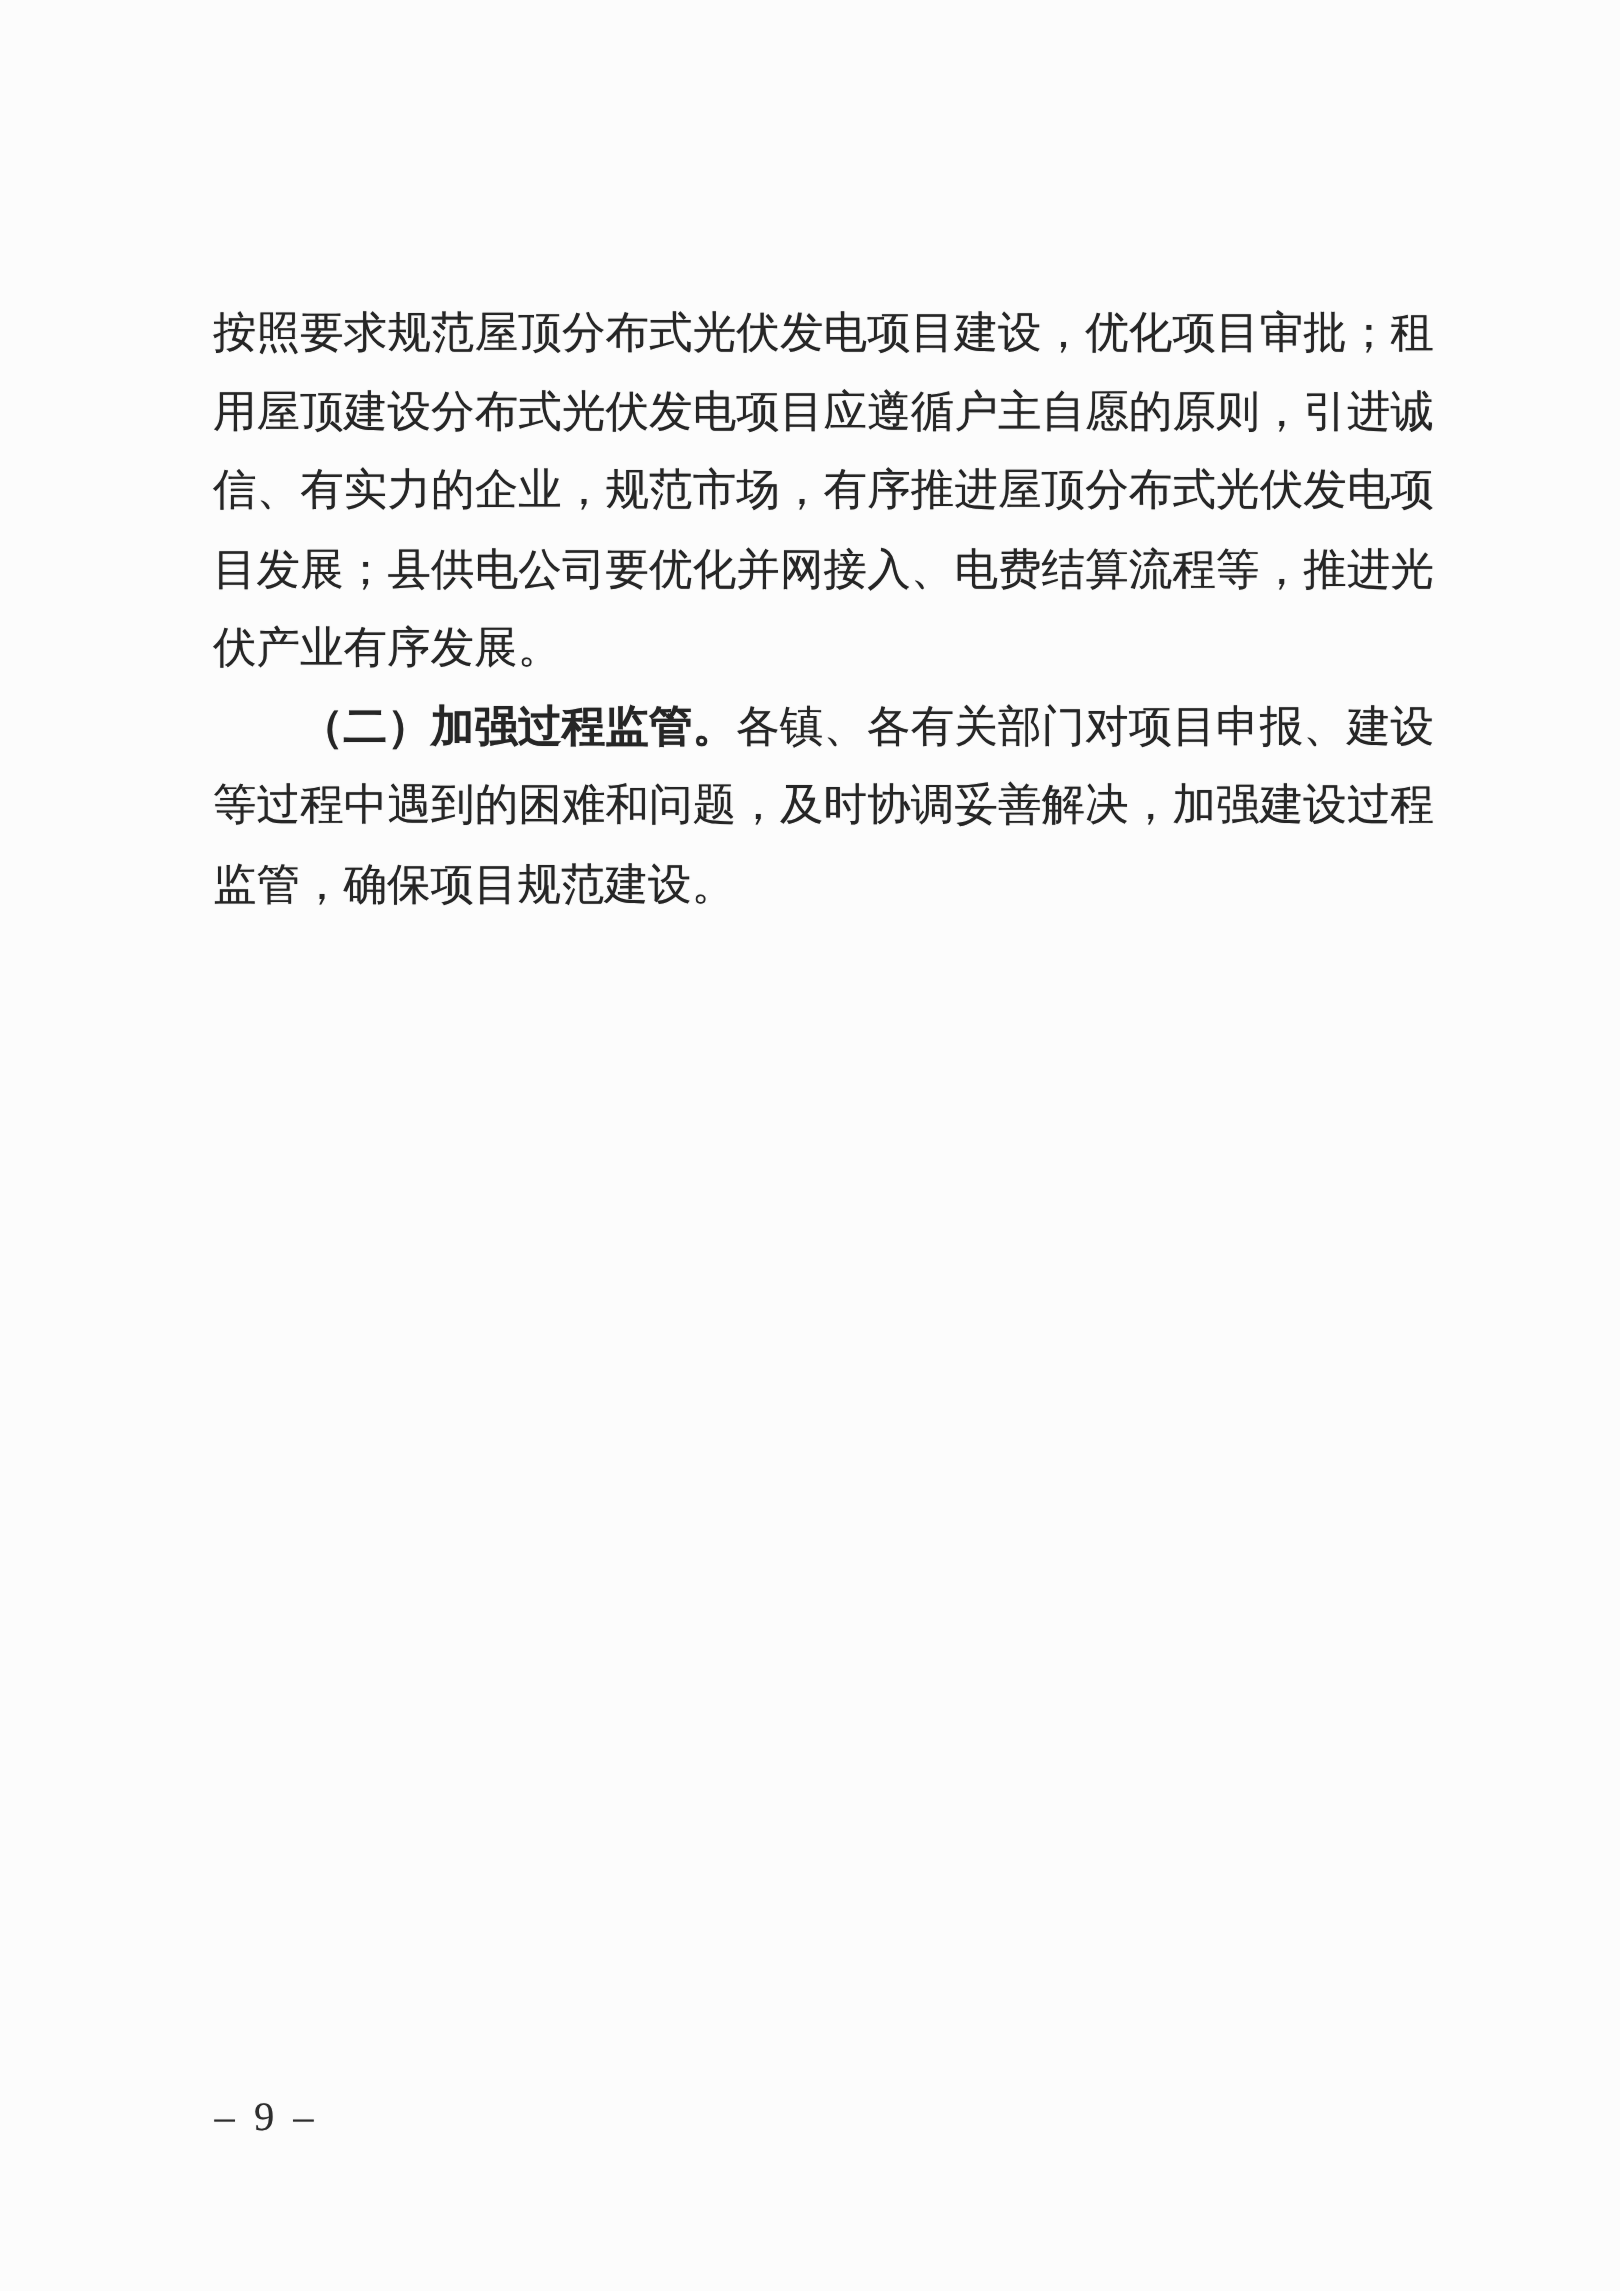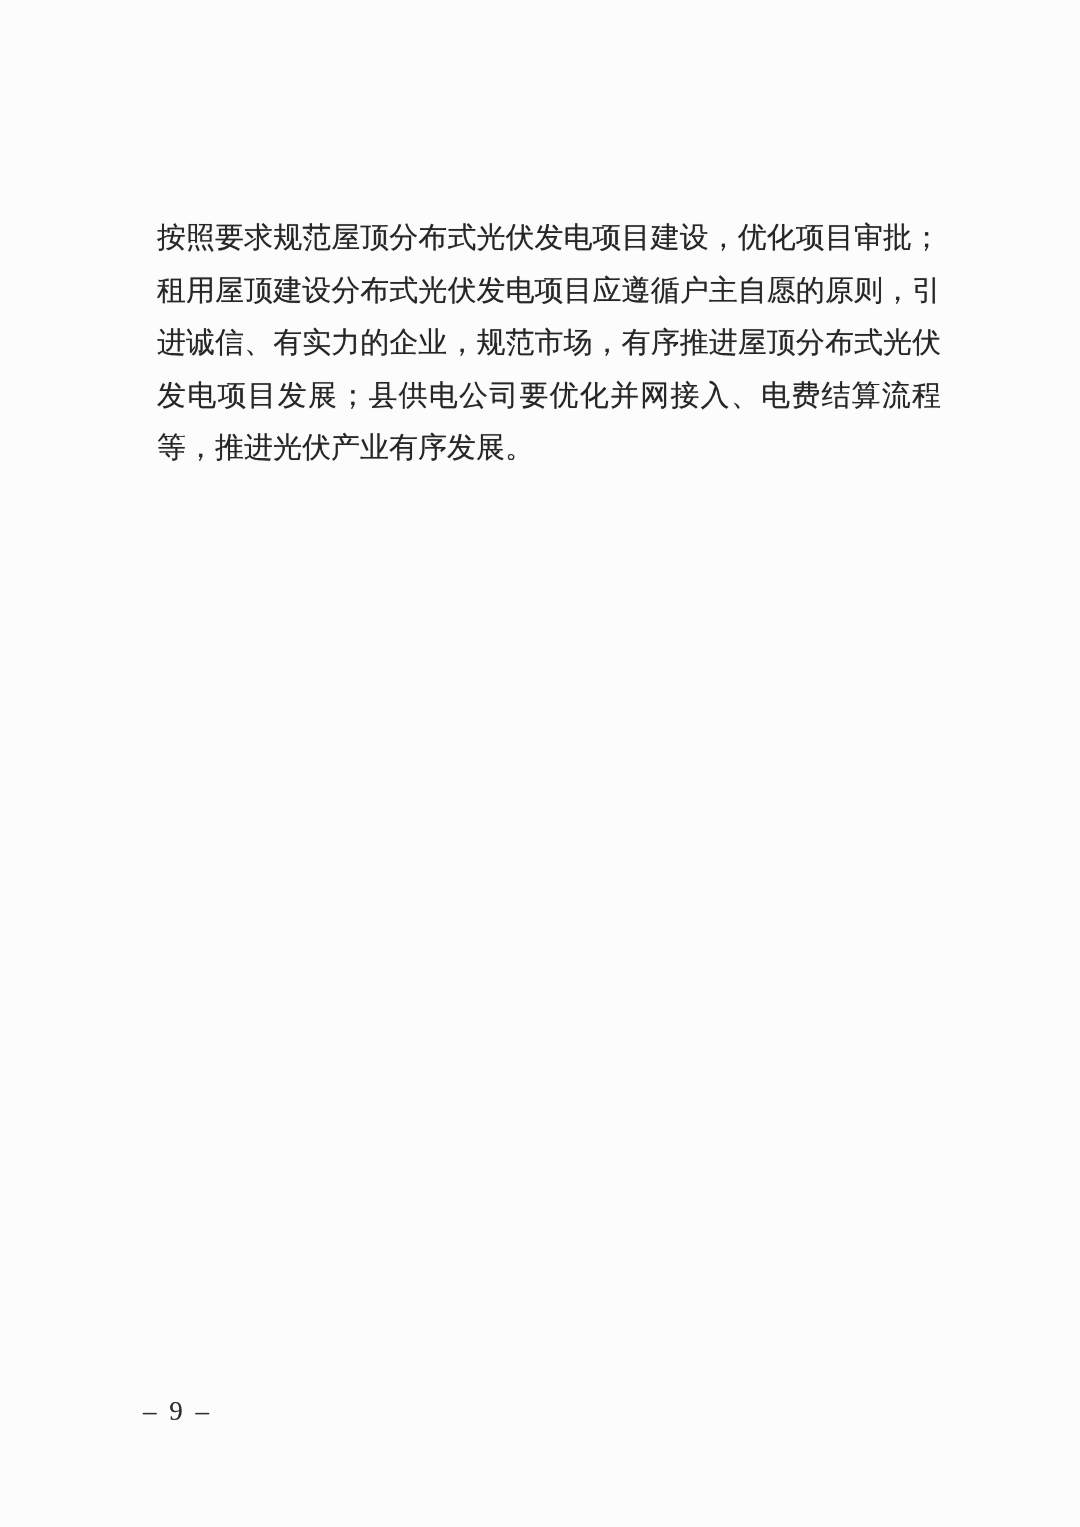--- a/index.html
+++ b/index.html
@@ -21,21 +21,21 @@
     position: absolute;
     left: 142px;
     top: 196px;
     width: 814px;
     font-size: 29px;
     line-height: 52.5px;
     text-align: justify;
     text-shadow: 0 0 0.7px rgba(45,45,45,0.55);
   }
   .para {
-    margin: 15px;
+    margin: 0;
     padding: 0;
   }
   .para.indent {
     text-indent: 2em;
   }
   .para-heading {
     font-weight: 700;
   }
   .footer {
     position: absolute;
@@ -49,20 +49,21 @@
 </style>
 </head>
 <body>
 
 <div class="page">
 
   <div class="content">
 
     <p class="para"><b class="para-heading"></b><span class="para-body">按照要求规范屋顶分布式光伏发电项目建设，优化项目审批；租用屋顶建设分布式光伏发电项目应遵循户主自愿的原则，引进诚信、有实力的企业，规范市场，有序推进屋顶分布式光伏发电项目发展；县供电公司要优化并网接入、电费结算流程等，推进光伏产业有序发展。</span></p>
 
+    <p class="para indent"><b class="para-heading">（二）加强过程监管。</b><span class="para-body">各镇、各有关部门对项目申报、建设等过程中遇到的困难和问题，及时协调妥善解决，加强建设过程监管，确保项目规范建设。</span></p>
 
 
 
 
 
   </div>
 
   <div class="footer">
     <span>– 9 –</span>
   </div>

